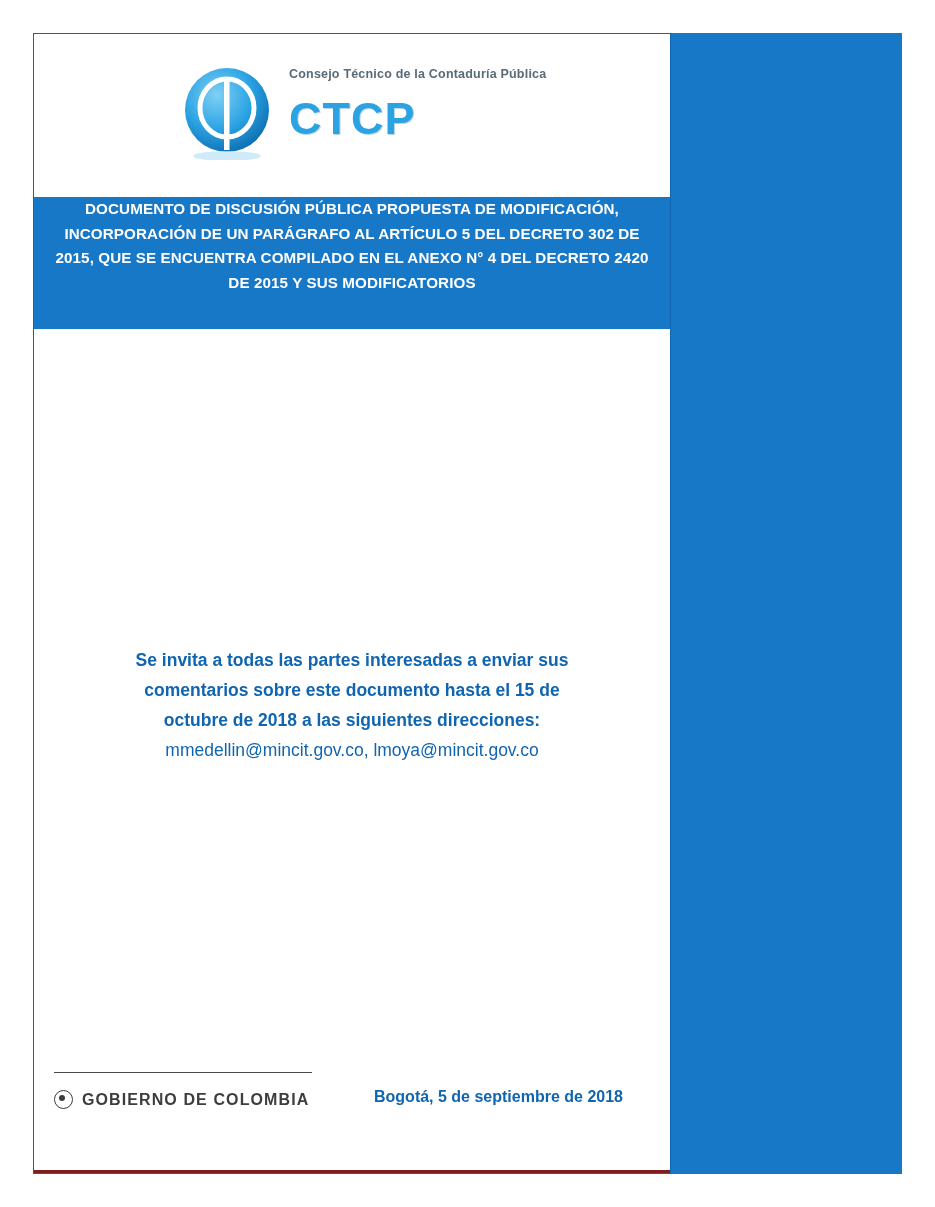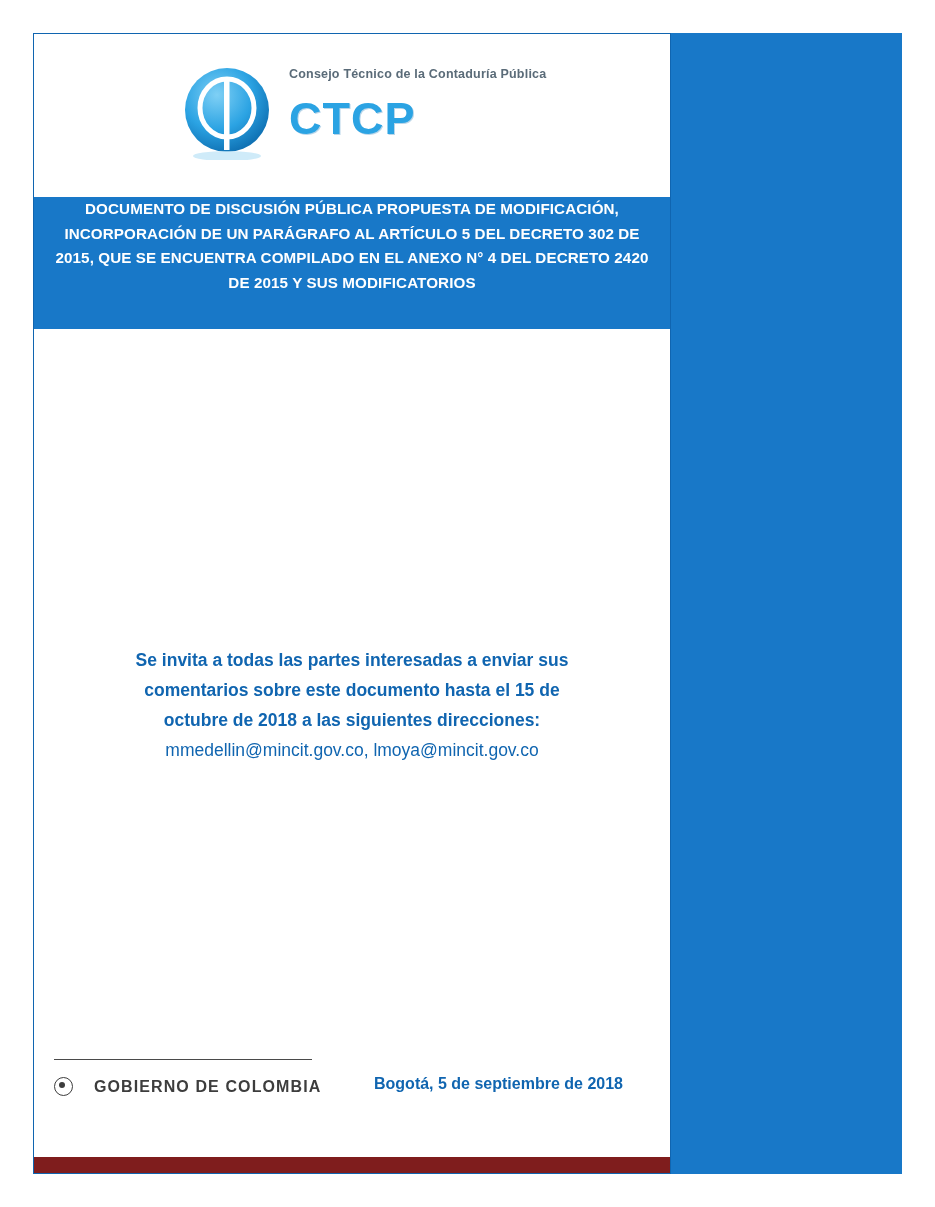--- a/index.html
+++ b/index.html
@@ -107,21 +107,21 @@
     padding: 0 12px;
     letter-spacing: 0.1px;
   }
 
   
   .body-zone {
     position: absolute;
     left: 0;
     top: 295px;
     width: 100%;
-    bottom: 16px;
+    bottom: 3px;
     background: #ffffff;
   }
 
   .invite-block {
     position: absolute;
     left: 40px;
     top: 316px;
     width: 556px;
     text-align: center;
   }
@@ -153,21 +153,21 @@
     width: 258px;
     height: 1px;
     background: #4a4a4a;
   }
   .gov-block {
     position: absolute;
     left: 20px;
     top: 40px;
     display: flex;
     align-items: center;
-    gap: 21px;
+    gap: 9px;
   }
   .gov-seal {
     width: 17px;
     height: 17px;
     border-radius: 50%;
     border: 1.6px solid #3d3d3d;
     position: relative;
     flex: 0 0 auto;
   }
   .gov-seal::after {

